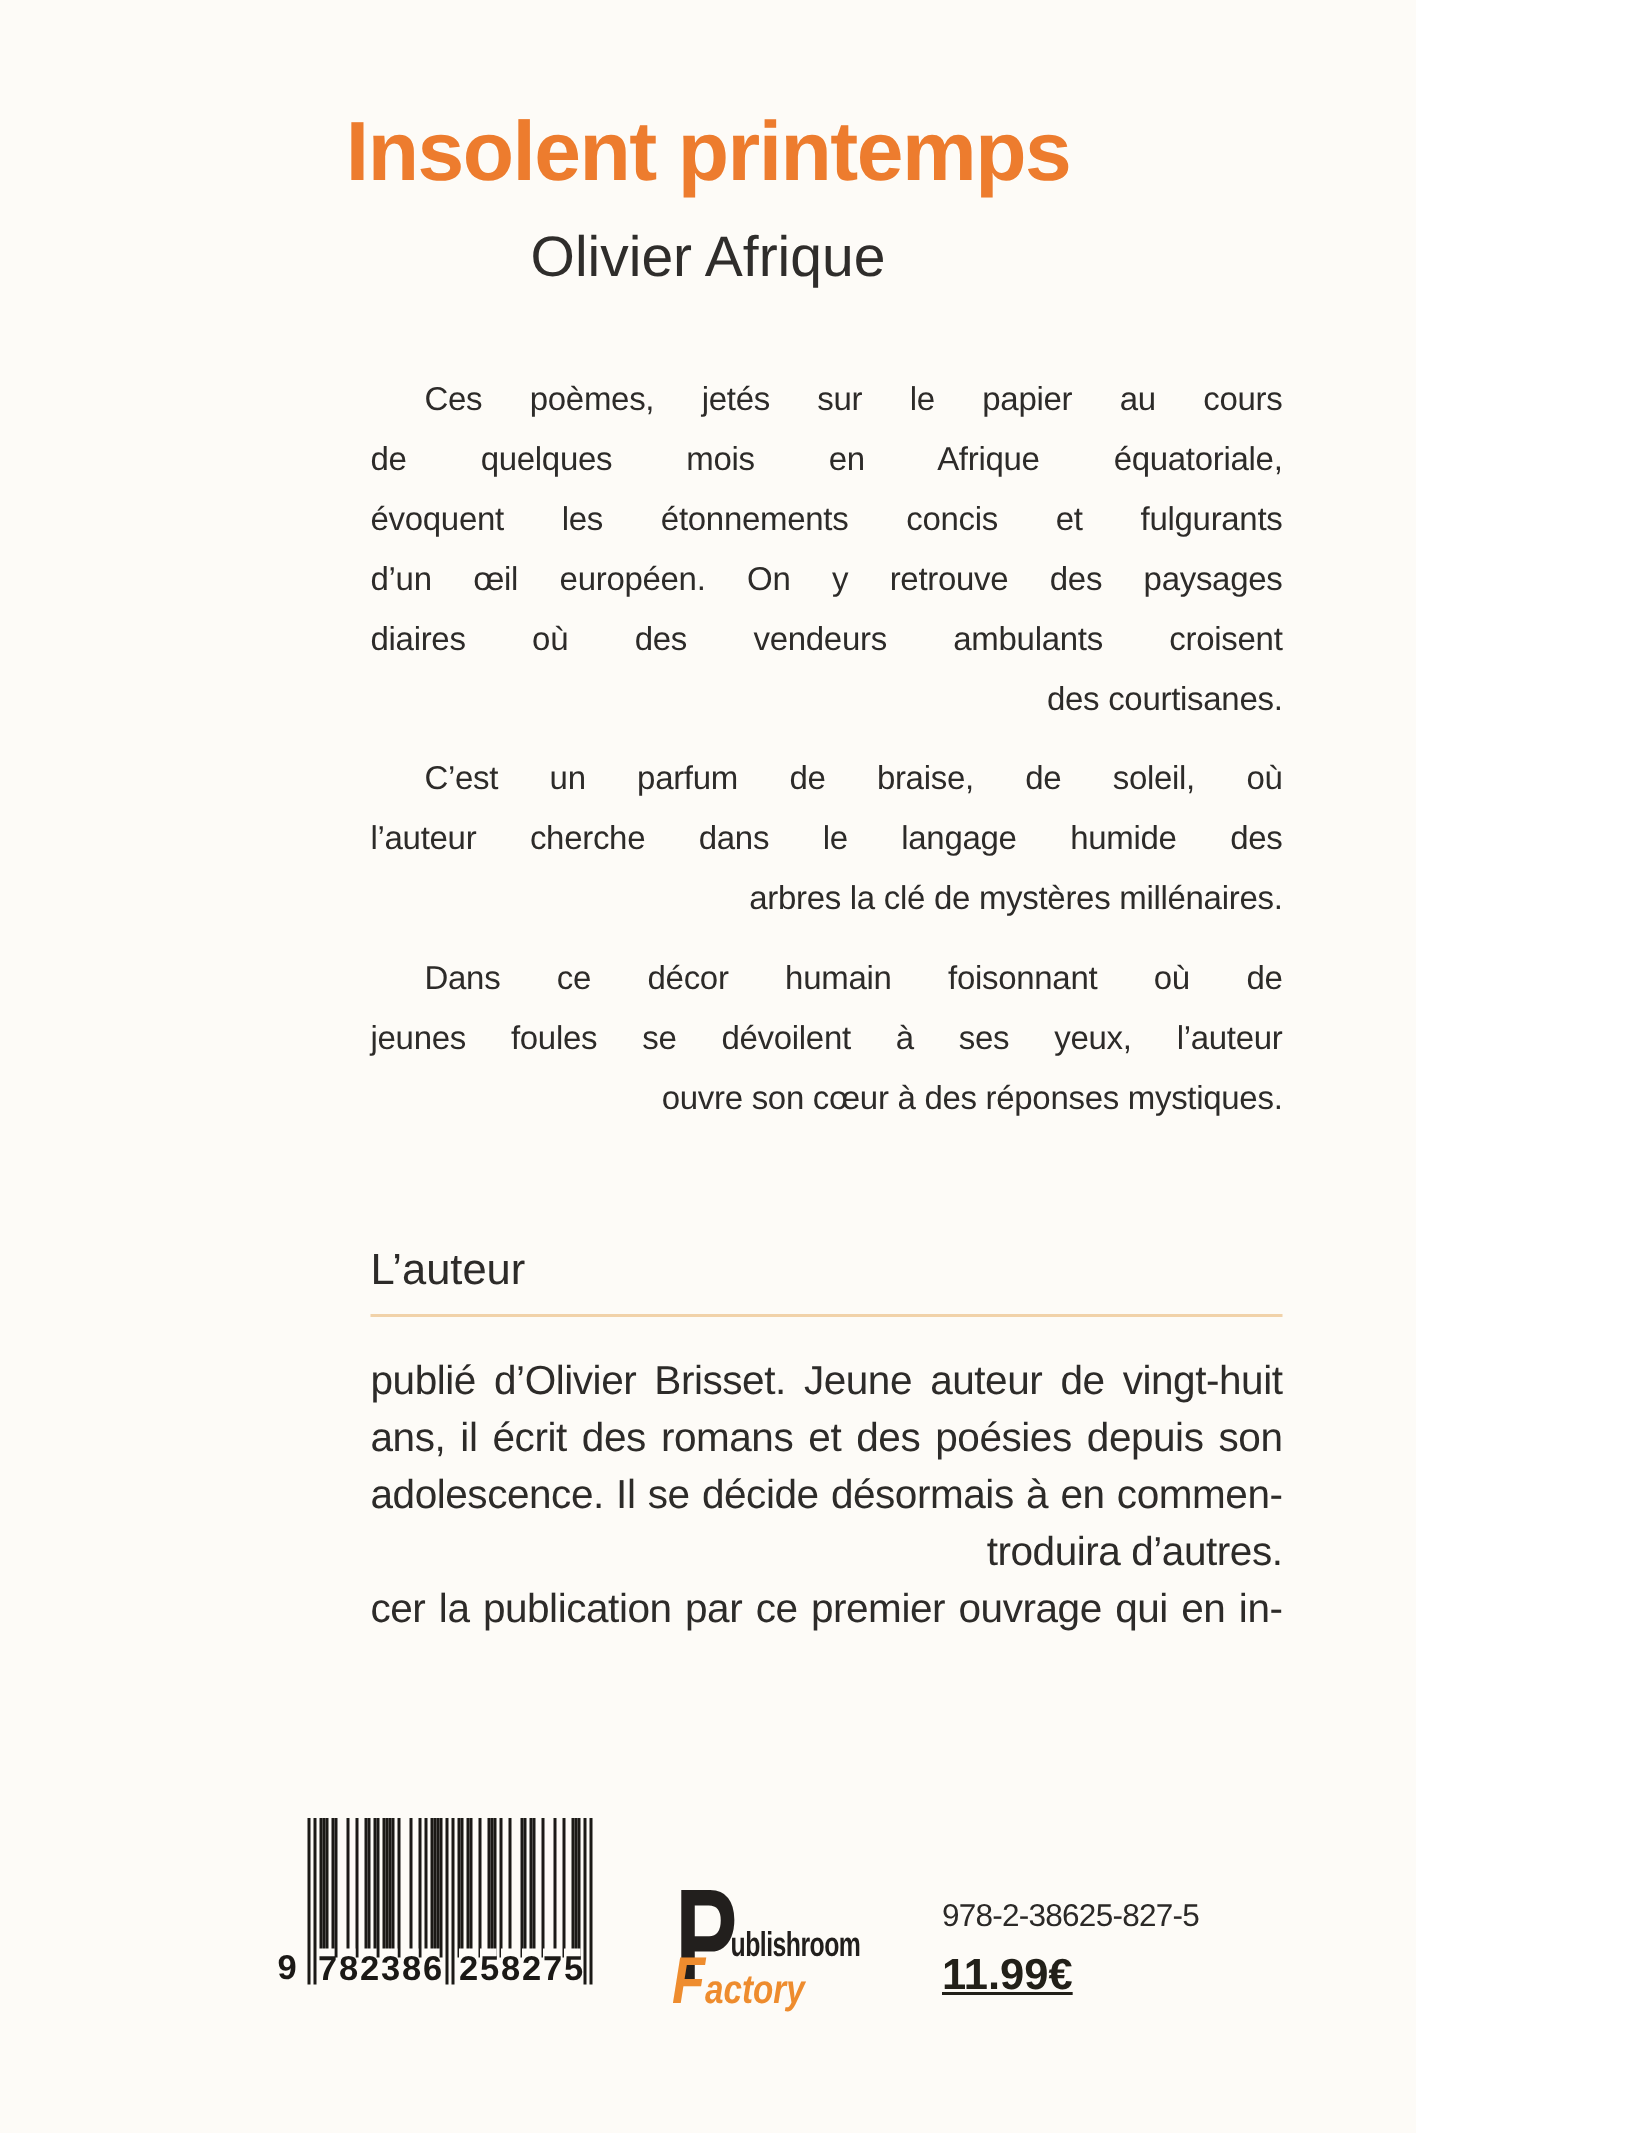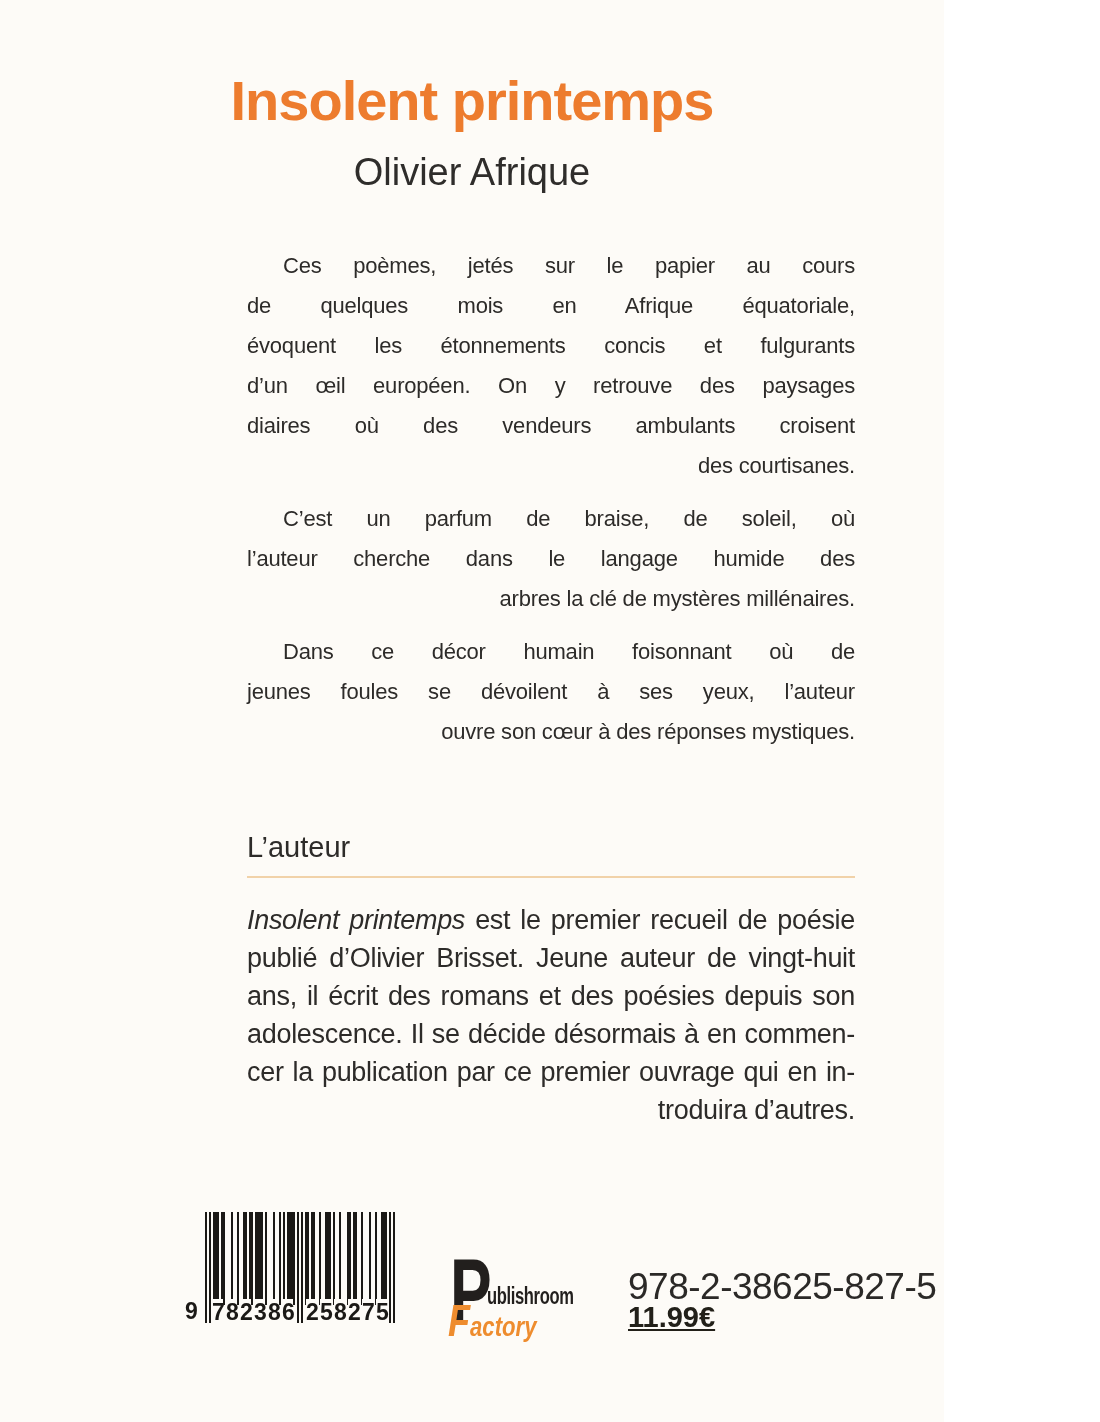--- a/index.html
+++ b/index.html
@@ -169,21 +169,21 @@
   }
   .logo-factory::first-letter {
     font-size: 44px;
   }
 
   
   .isbn {
     position: absolute;
     left: 628px;
     top: 1266px;
-    font-size: 37px;
+    font-size: 21px;
     letter-spacing: -0.5px;
     color: #2b2927;
   }
   .price {
     position: absolute;
     left: 628px;
     top: 1301px;
     font-size: 29px;
     font-weight: bold;
     color: #222019;
@@ -216,26 +216,25 @@
         <div class="line jline indent">Dans ce décor humain foisonnant où de</div>
         <div class="line jline">jeunes foules se dévoilent à ses yeux, l’auteur</div>
         <div class="line">ouvre son cœur à des réponses mystiques.</div>
       </div>
     </div>
 
   <div class="auteur-heading">L’auteur</div>
   <div class="separator"></div>
   <div class="bio">
       <div class="para">
-        <div class="line jline"><i>Insolent printemps</i> est le premier recueil de poésie</div>
         <div class="line jline">publié d’Olivier Brisset. Jeune auteur de vingt-huit</div>
         <div class="line jline">ans, il écrit des romans et des poésies depuis son</div>
         <div class="line jline">adolescence. Il se décide désormais à en commen-</div>
+        <div class="line">troduira d’autres.</div>
         <div class="line jline">cer la publication par ce premier ouvrage qui en in-</div>
-        <div class="line">troduira d’autres.</div>
       </div>
     </div>
 
   <div class="barcode">
       <div class="bc-bar" style="left: 188px; width: 2px; height: 111px;"></div>
       <div class="bc-bar" style="left: 184px; width: 2px; height: 111px;"></div>
       <div class="bc-bar" style="left: 180px; width: 2px; height: 93px;"></div>
       <div class="bc-bar" style="left: 178px; width: 2px; height: 93px;"></div>
       <div class="bc-bar" style="left: 176px; width: 2px; height: 93px;"></div>
       <div class="bc-bar" style="left: 170px; width: 2px; height: 93px;"></div>

